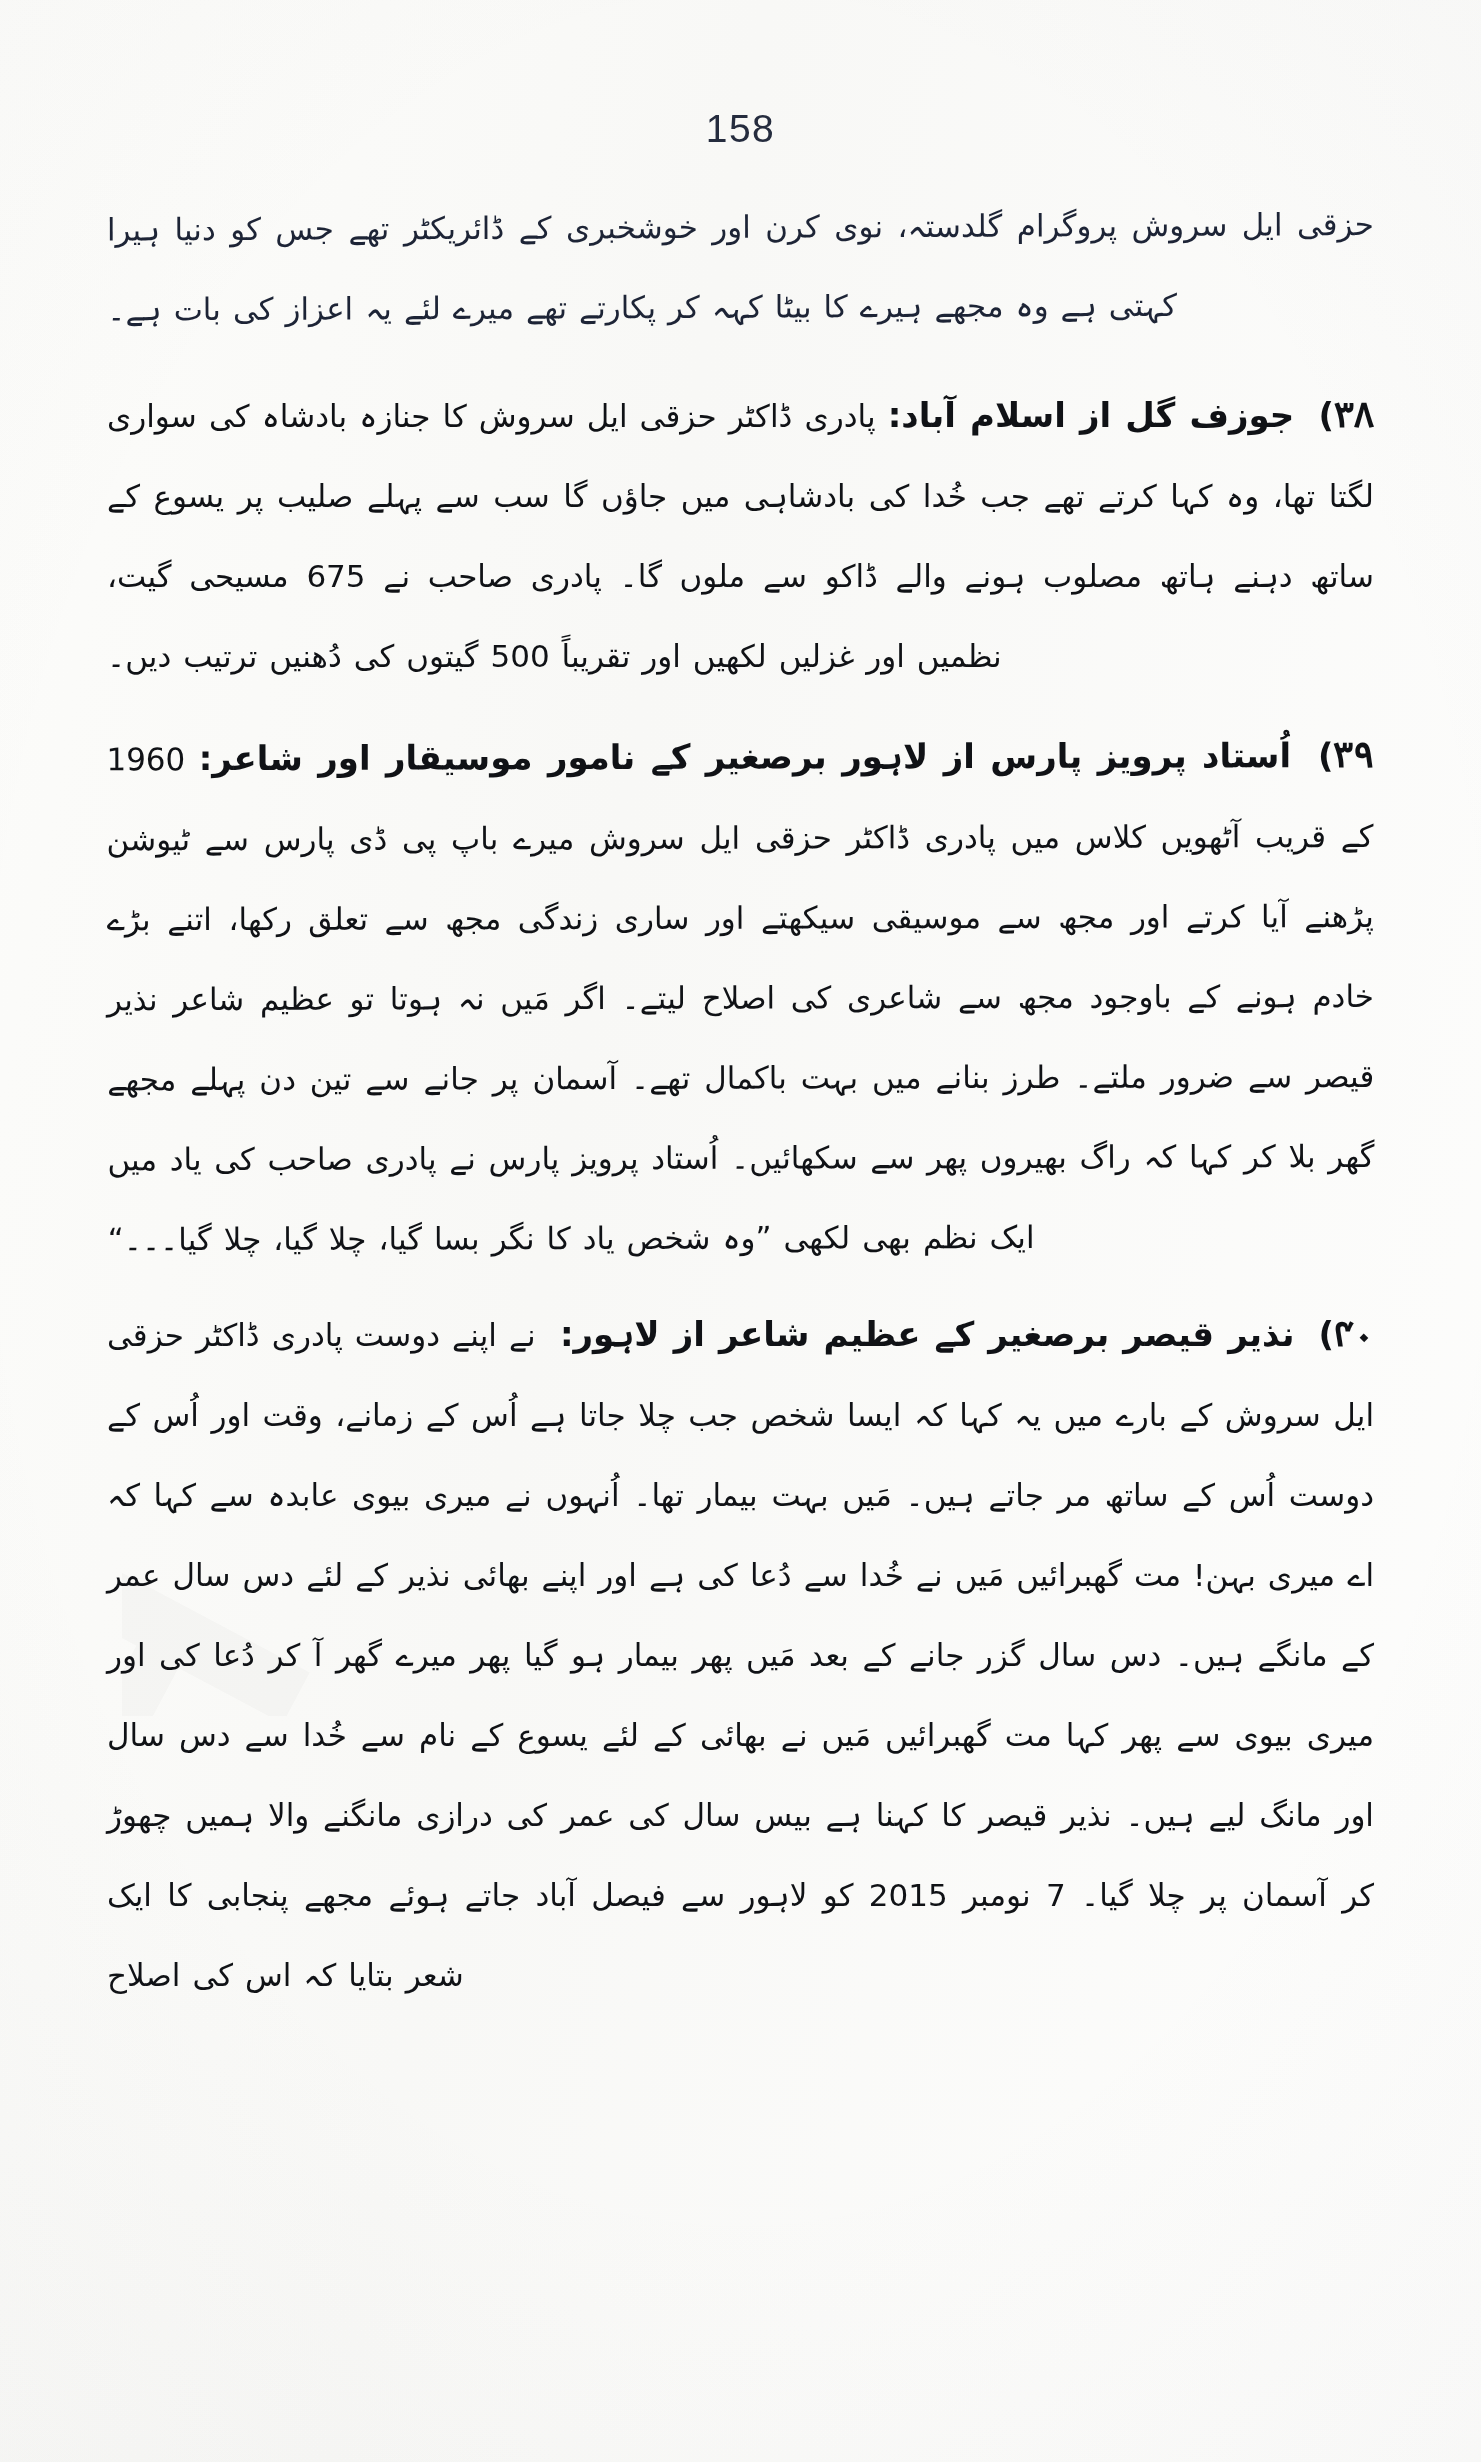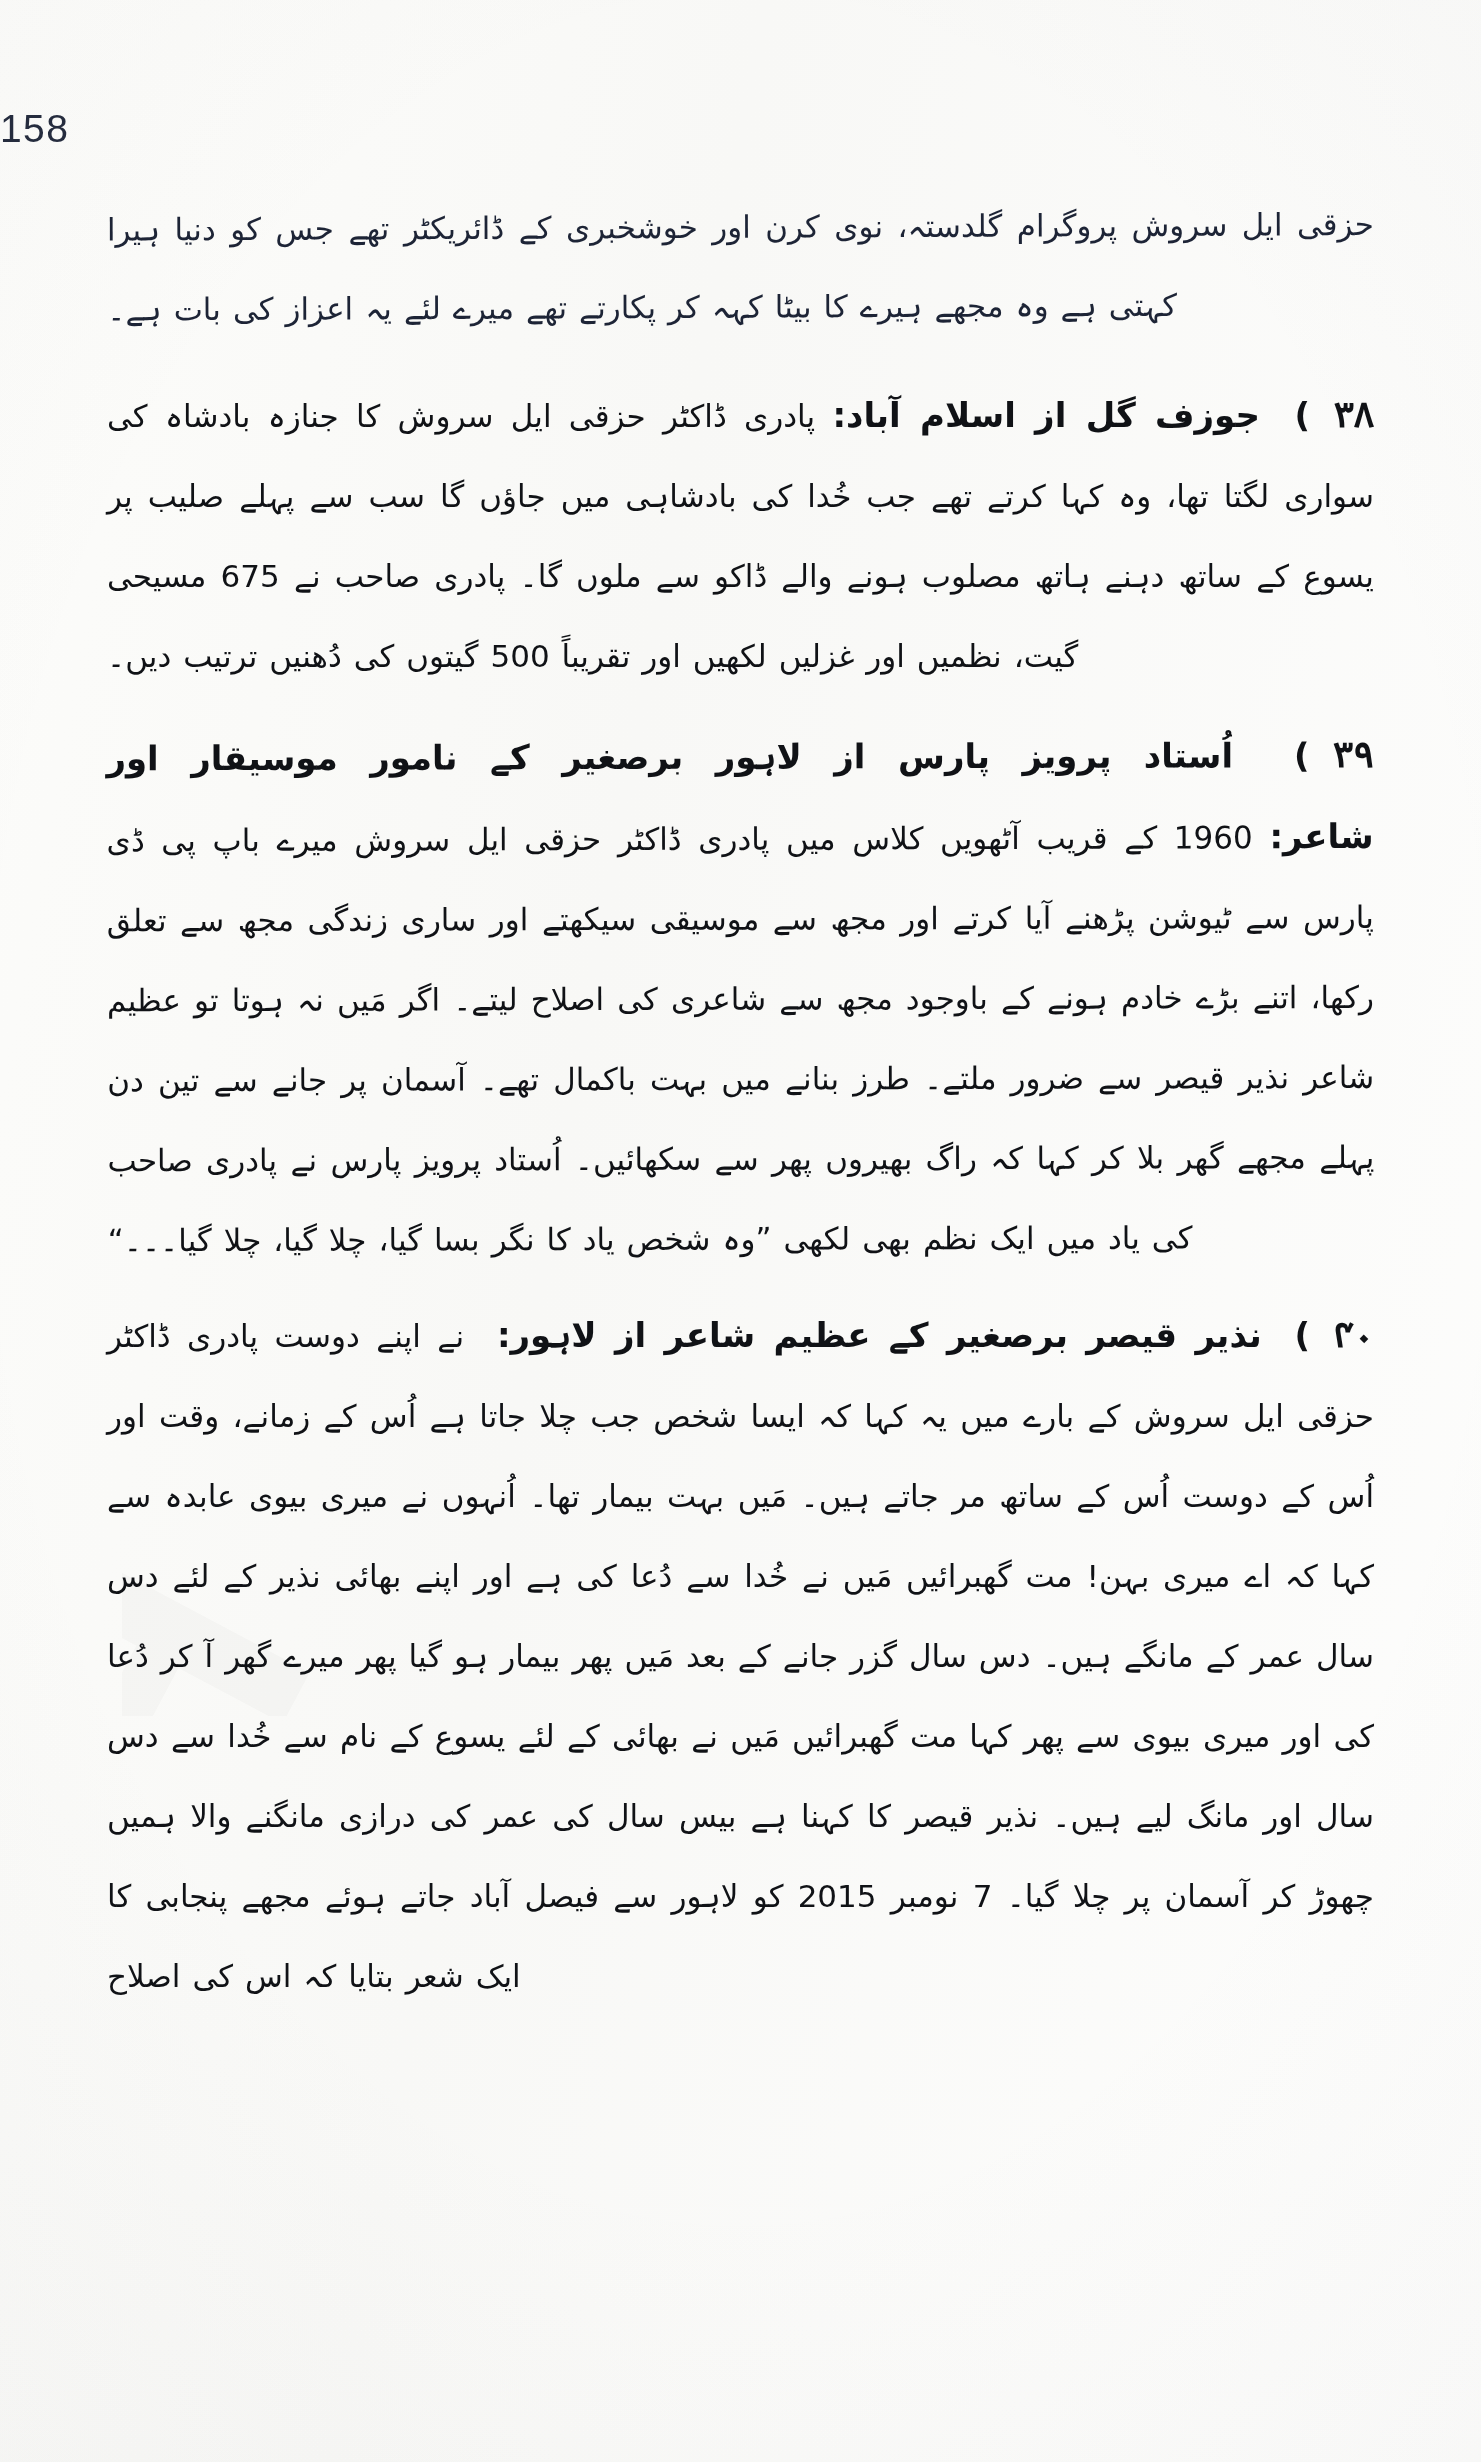--- a/index.html
+++ b/index.html
@@ -39,21 +39,21 @@
     pointer-events: none;
     opacity: 0.5;
   }
   .watermark svg { width: 100%; height: 100%; }
 
   .page-number {
     position: absolute;
     top: 107px;
     left: 0;
     right: 0;
-    text-align: left;
+    text-align: center;
     font-family: "Liberation Sans", sans-serif;
     font-size: 39px;
     font-weight: 400;
     color: #252c3e;
     letter-spacing: 1.4px;
     z-index: 5;
   }
 
   .content {
     position: absolute;
@@ -79,21 +79,20 @@
 
   .para.ink-blue { color: #1d2436; }
   .para.ink-black { color: #101216; }
 
   .para-gap-sm { margin-bottom: 18.6px; }
   .para-gap-md { margin-bottom: 31px; }
 
   .para .num {
     font-family: Liberation Sans, sans-serif;
     font-weight: 700;
-    margin-left: 24px;
   }
 
   .para .heading-lead {
     font-weight: 800;
     font-size: 34px;
   }
 
   
   .skew-a { transform: rotate(-0.25deg); transform-origin: right center; }
   .skew-b { transform: rotate(-0.15deg); transform-origin: right center; }

